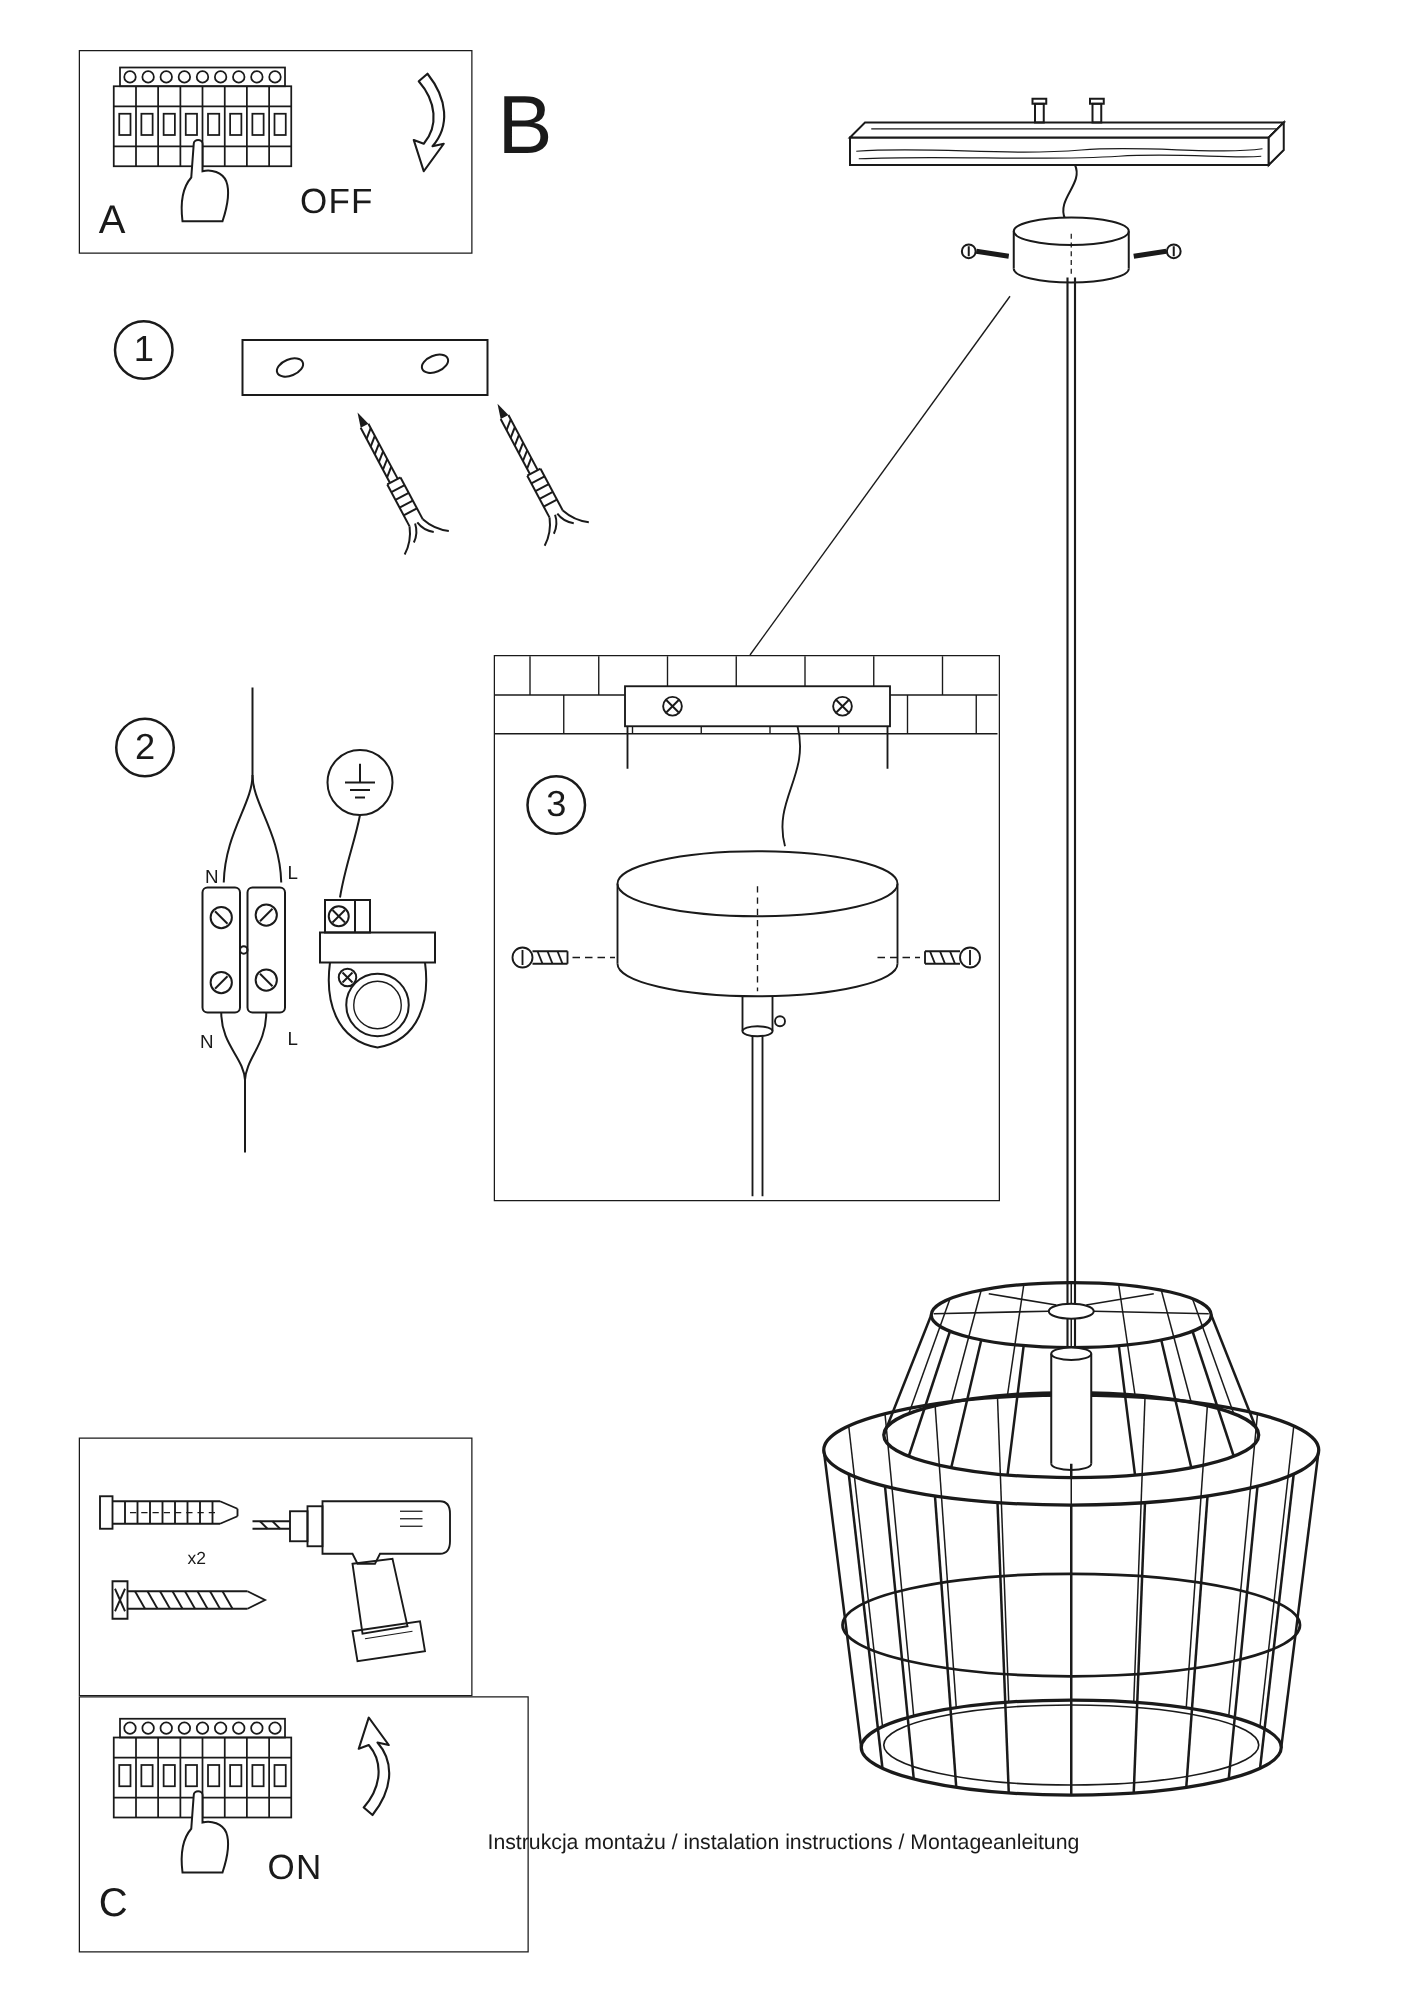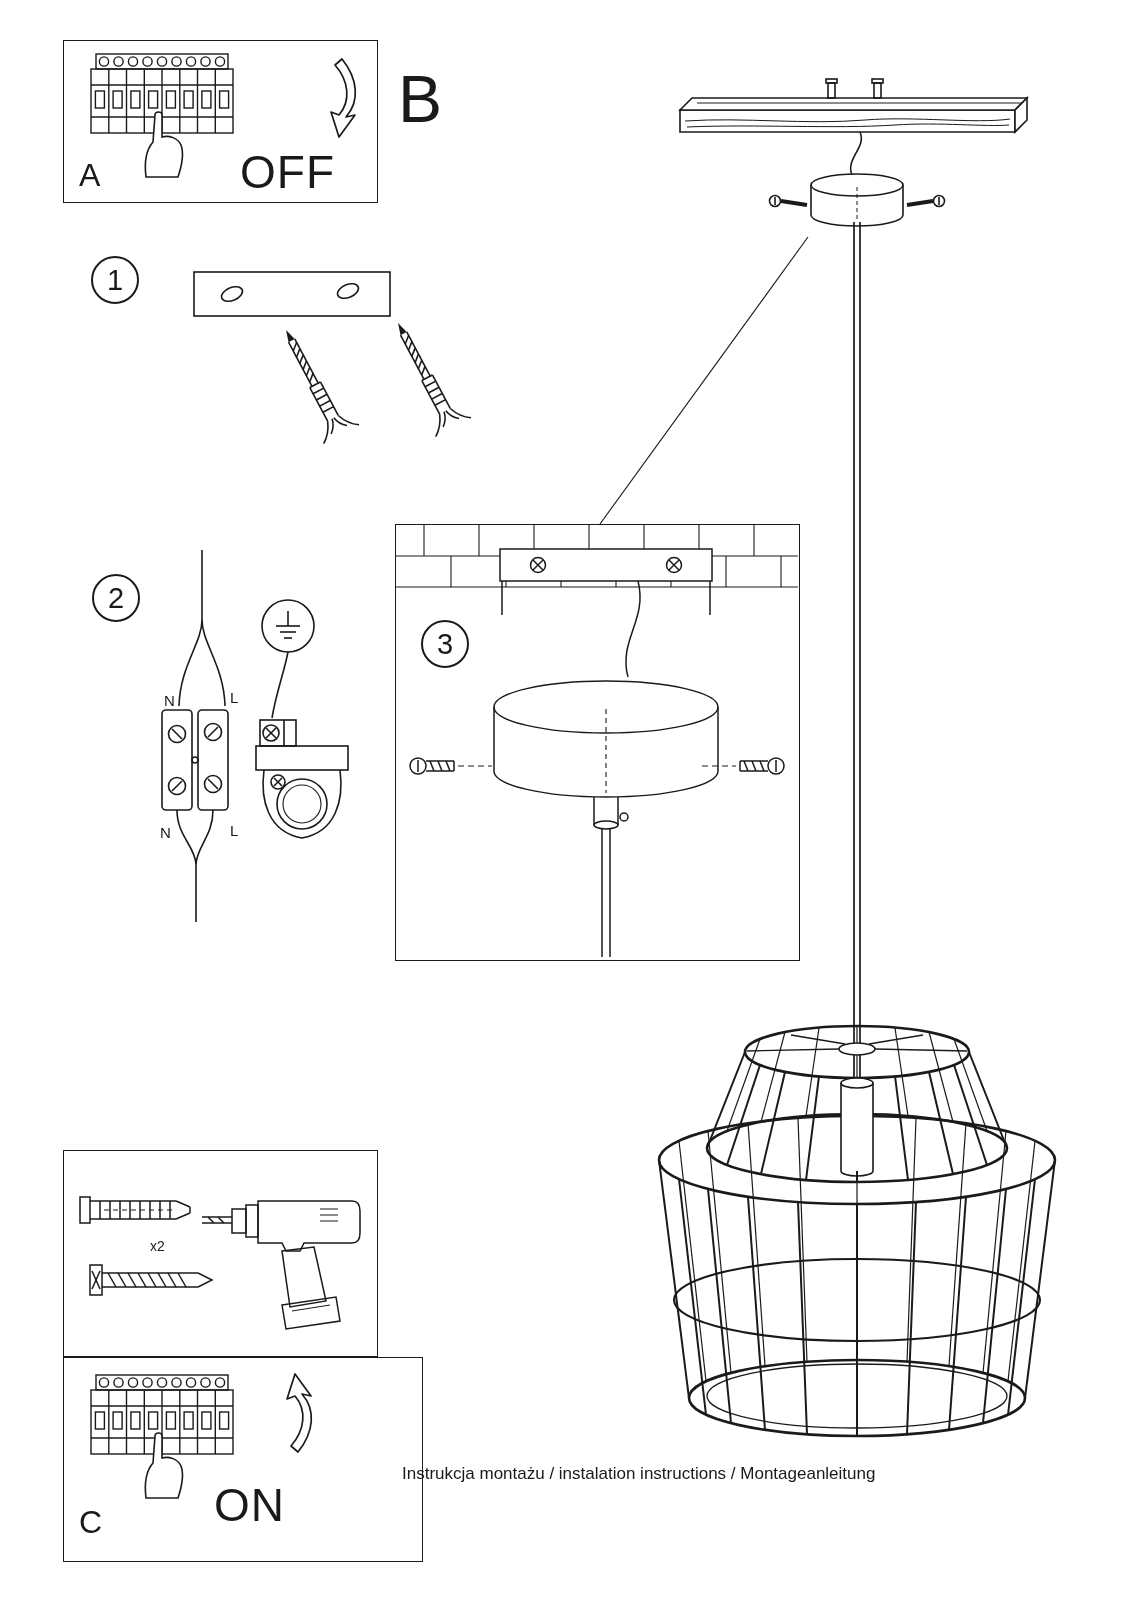--- a/index.html
+++ b/index.html
@@ -4,23 +4,23 @@
 <style>
   * { margin:0; padding:0; box-sizing:border-box; }
   html,body { background:#ffffff; }
   body { font-family:"Liberation Sans", sans-serif; color:#1a1a1a; }
   .page { position:relative; width:1130px; height:1600px; background:#ffffff; overflow:hidden; }
   .abs { position:absolute; }
   .box { border:1.7px solid #1a1a1a; background:#ffffff; }
   .badge { width:48px; height:48px; border:2.3px solid #1a1a1a; border-radius:50%;
            display:flex; align-items:center; justify-content:center; font-size:29px; background:#fff; }
   .big-letter { font-size:66px; line-height:1; }
-  .power-label { font-size:46px; letter-spacing:1px; }
+  .power-label { font-size:28px; letter-spacing:1px; }
   .panel-letter { font-size:32px; line-height:1; }
-  .footer-text { font-size:17px; line-height:1.9; white-space:nowrap;margin-left:12px; }
+  .footer-text { font-size:17px; line-height:1.9; white-space:nowrap; }
   svg { display:block; overflow:visible; }
   svg text { font-family:"Liberation Sans", sans-serif; fill:#1a1a1a; }
 </style>
 </head>
 <body>
 
 <div class="page">
 
   <div class="abs box" style="left:63px; top:40px; width:315px; height:163px;">
     <div class="abs" style="left:18px; top:10px;">

